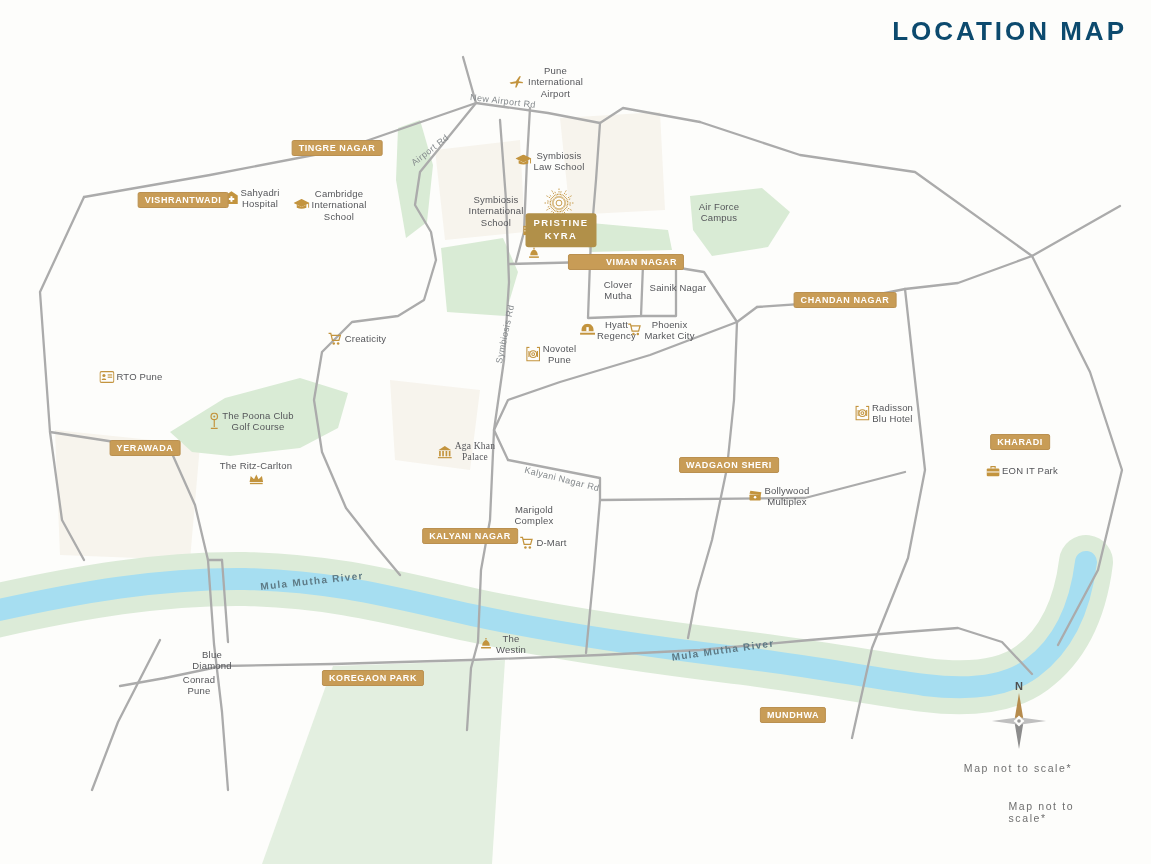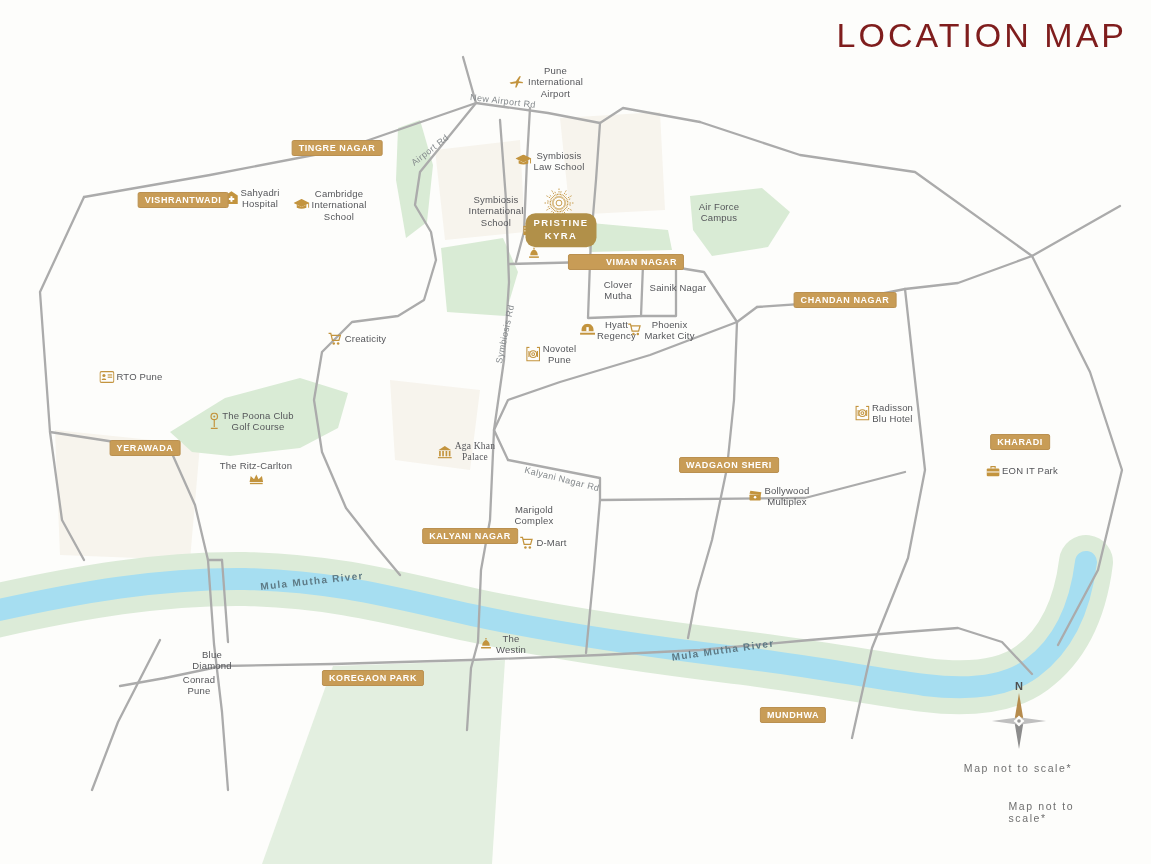--- a/index.html
+++ b/index.html
@@ -1,30 +1,30 @@
 <!DOCTYPE html>
 <html><head>
 <meta charset="utf-8">
 <style>
   html,body{margin:0;padding:0;background:#fff;}
   .canvas{position:relative;width:1151px;height:864px;background:#fdfdfb;overflow:hidden;
           font-family:"Liberation Sans",sans-serif;}
-  .title{position:absolute;top:16px;right:24px;font-size:34px;letter-spacing:3px;
-         color:#7f1d1d;font-weight:400;white-space:nowrap;}
+  .title{position:absolute;top:16px;right:24px;font-size:26px;letter-spacing:3px;
+         color:#0c4a6e;font-weight:700;white-space:nowrap;}
   #map-svg{position:absolute;left:0;top:0;}
   .badge{position:absolute;transform:translate(-50%,-50%);background:#c89c56;color:#fff;
          font-size:9px;font-weight:bold;letter-spacing:.6px;padding:2px 6px;border:1px solid #ba9050;
          border-radius:2px;white-space:nowrap;z-index:6;}
   .lm{position:absolute;transform:translate(-50%,-50%);display:flex;
       align-items:center;gap:2px;text-align:center;z-index:5;}
   .lm.row{flex-direction:row;gap:4px;}
   .lm.below{flex-direction:column-reverse;}
   .lm-label{font-size:9.5px;color:#55565a;line-height:1.2;letter-spacing:.2px;white-space:nowrap;}
   .project-badge{background:#b19049;color:#fff;font-size:9.5px;font-weight:bold;letter-spacing:1.4px;
-                 line-height:1.35;padding:4px 8px;border-radius:10px;text-align:center;}
+                 line-height:1.35;padding:4px 8px;border-radius:3px;text-align:center;}
   .icon{display:flex;align-items:center;justify-content:center;}
   .road-label{position:absolute;font-size:9px;color:#84898c;letter-spacing:.4px;white-space:nowrap;z-index:4;}
   .river-label{font-size:10px;color:#5e7a85;font-weight:bold;letter-spacing:1.3px;}
   .compass{position:absolute;left:990px;top:680px;display:flex;flex-direction:column;align-items:center;z-index:6;}
   .compass .n{font-size:11px;font-weight:bold;color:#4f4f4f;margin-bottom:1px;}
   .note{position:absolute;font-size:10.5px;color:#6f6f6f;letter-spacing:1.6px;transform:translate(-50%,-50%);z-index:6;}
   .note1{left:1018px;top:768px;}
   .note2{left:1056px;top:812px;}
 </style>
 </head>

